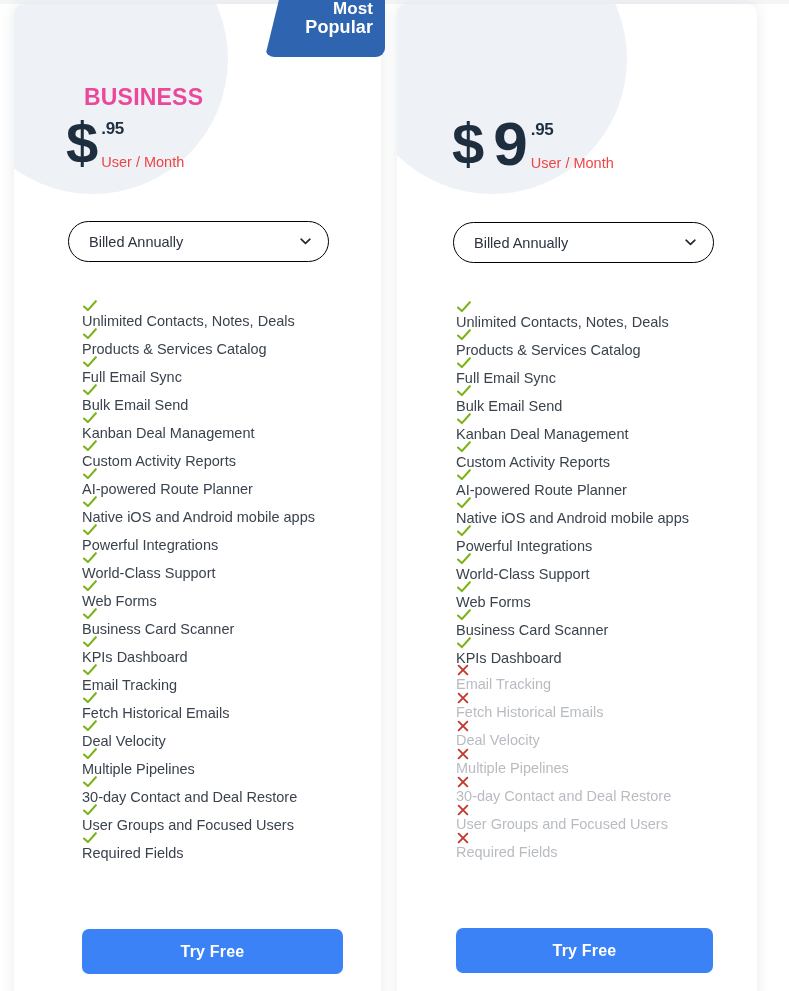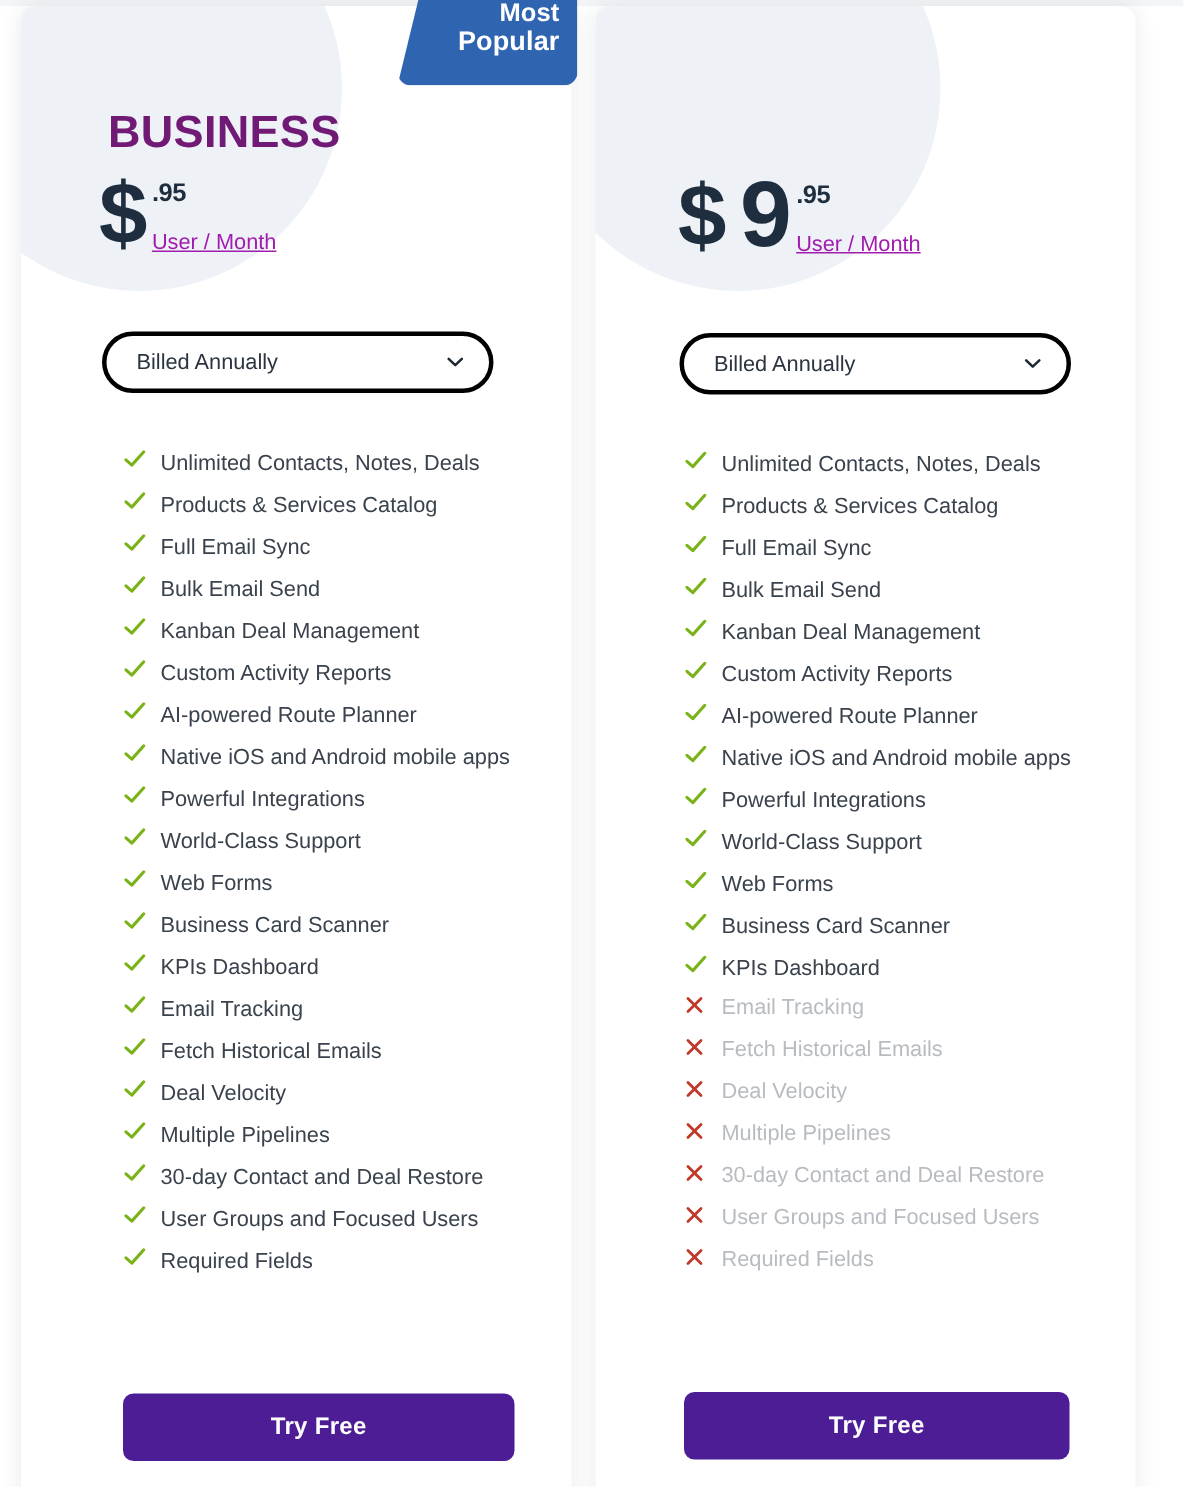--- a/index.html
+++ b/index.html
@@ -96,26 +96,26 @@
   .badge-line2 {
     display: block;
     font-size: 18px;
     font-weight: 700;
     letter-spacing: 0.1px;
     text-align: right;
   }
 
   
   .plan-name {
-    margin: 4px;
+    margin: 16px;
     padding: 0;
     position: absolute;
-    font-size: 30px;
+    font-size: 23px;
     font-weight: 700;
-    color: #701a75;
+    color: #ec4899;
     letter-spacing: 0.2px;
   }
   .card--business .plan-name { left: 54px; top: 64px; }
   .card--professional .plan-name { left: 57px; top: 65px; }
 
   
   .price-row {
     position: absolute;
     display: flex;
     align-items: flex-start;
@@ -146,32 +146,31 @@
     display: block;
     font-size: 17px;
     font-weight: 700;
     color: #1e2e3e;
     line-height: 22px;
     letter-spacing: -0.3px;
   }
   .price-period {
     display: block;
     font-size: 14.5px;
-    color: #a21caf;
+    color: #ef4444;
     margin-top: 14px;
     white-space: nowrap;
-    text-decoration: underline;
   }
 
   
   .billing-select {
     position: absolute;
     box-sizing: border-box;
     height: 41px;
-    border: 3px solid #000000;
+    border: 1px solid #000000;
     border-radius: 21px;
     background: #ffffff;
     display: flex;
     align-items: center;
     padding: 0 16px 0 20px;
     cursor: pointer;
   }
   .card--business .billing-select { left: 54px; top: 217px; width: 261px; }
   .card--professional .billing-select { left: 56px; top: 218px; width: 261px; }
 
@@ -197,20 +196,21 @@
   }
   .card--business .features { left: 68px; top: 293px; }
   .card--professional .features { left: 456px; top: 294px; }
   .card--professional .features { left: 59px; top: 294px; }
 
   .feature {
     display: flex;
     align-items: baseline;
     height: 28px;
     font-size: 14.5px;
+    flex-direction: column;
   }
   .feature-icon {
     width: 16px;
     flex: none;
     margin-right: 9px;
     position: relative;
     top: 1px;
   }
   .feature-icon svg { display: block; }
   .feature-text {
@@ -221,21 +221,21 @@
     color: #b8bcc1;
   }
 
   
   .cta-button {
     position: absolute;
     box-sizing: border-box;
     height: 45px;
     border: none;
     border-radius: 7px;
-    background: #4c1d95;
+    background: #3b82f6;
     color: #ffffff;
     font-family: "Liberation Sans", sans-serif;
     font-size: 16px;
     font-weight: 700;
     letter-spacing: 0.2px;
     cursor: pointer;
   }
   .card--business .cta-button { left: 68px; top: 925px; width: 261px; }
   .card--professional .cta-button { left: 458px; top: 924px; width: 257px; }
   .card--professional .cta-button { left: 59px; top: 924px; width: 257px; }

